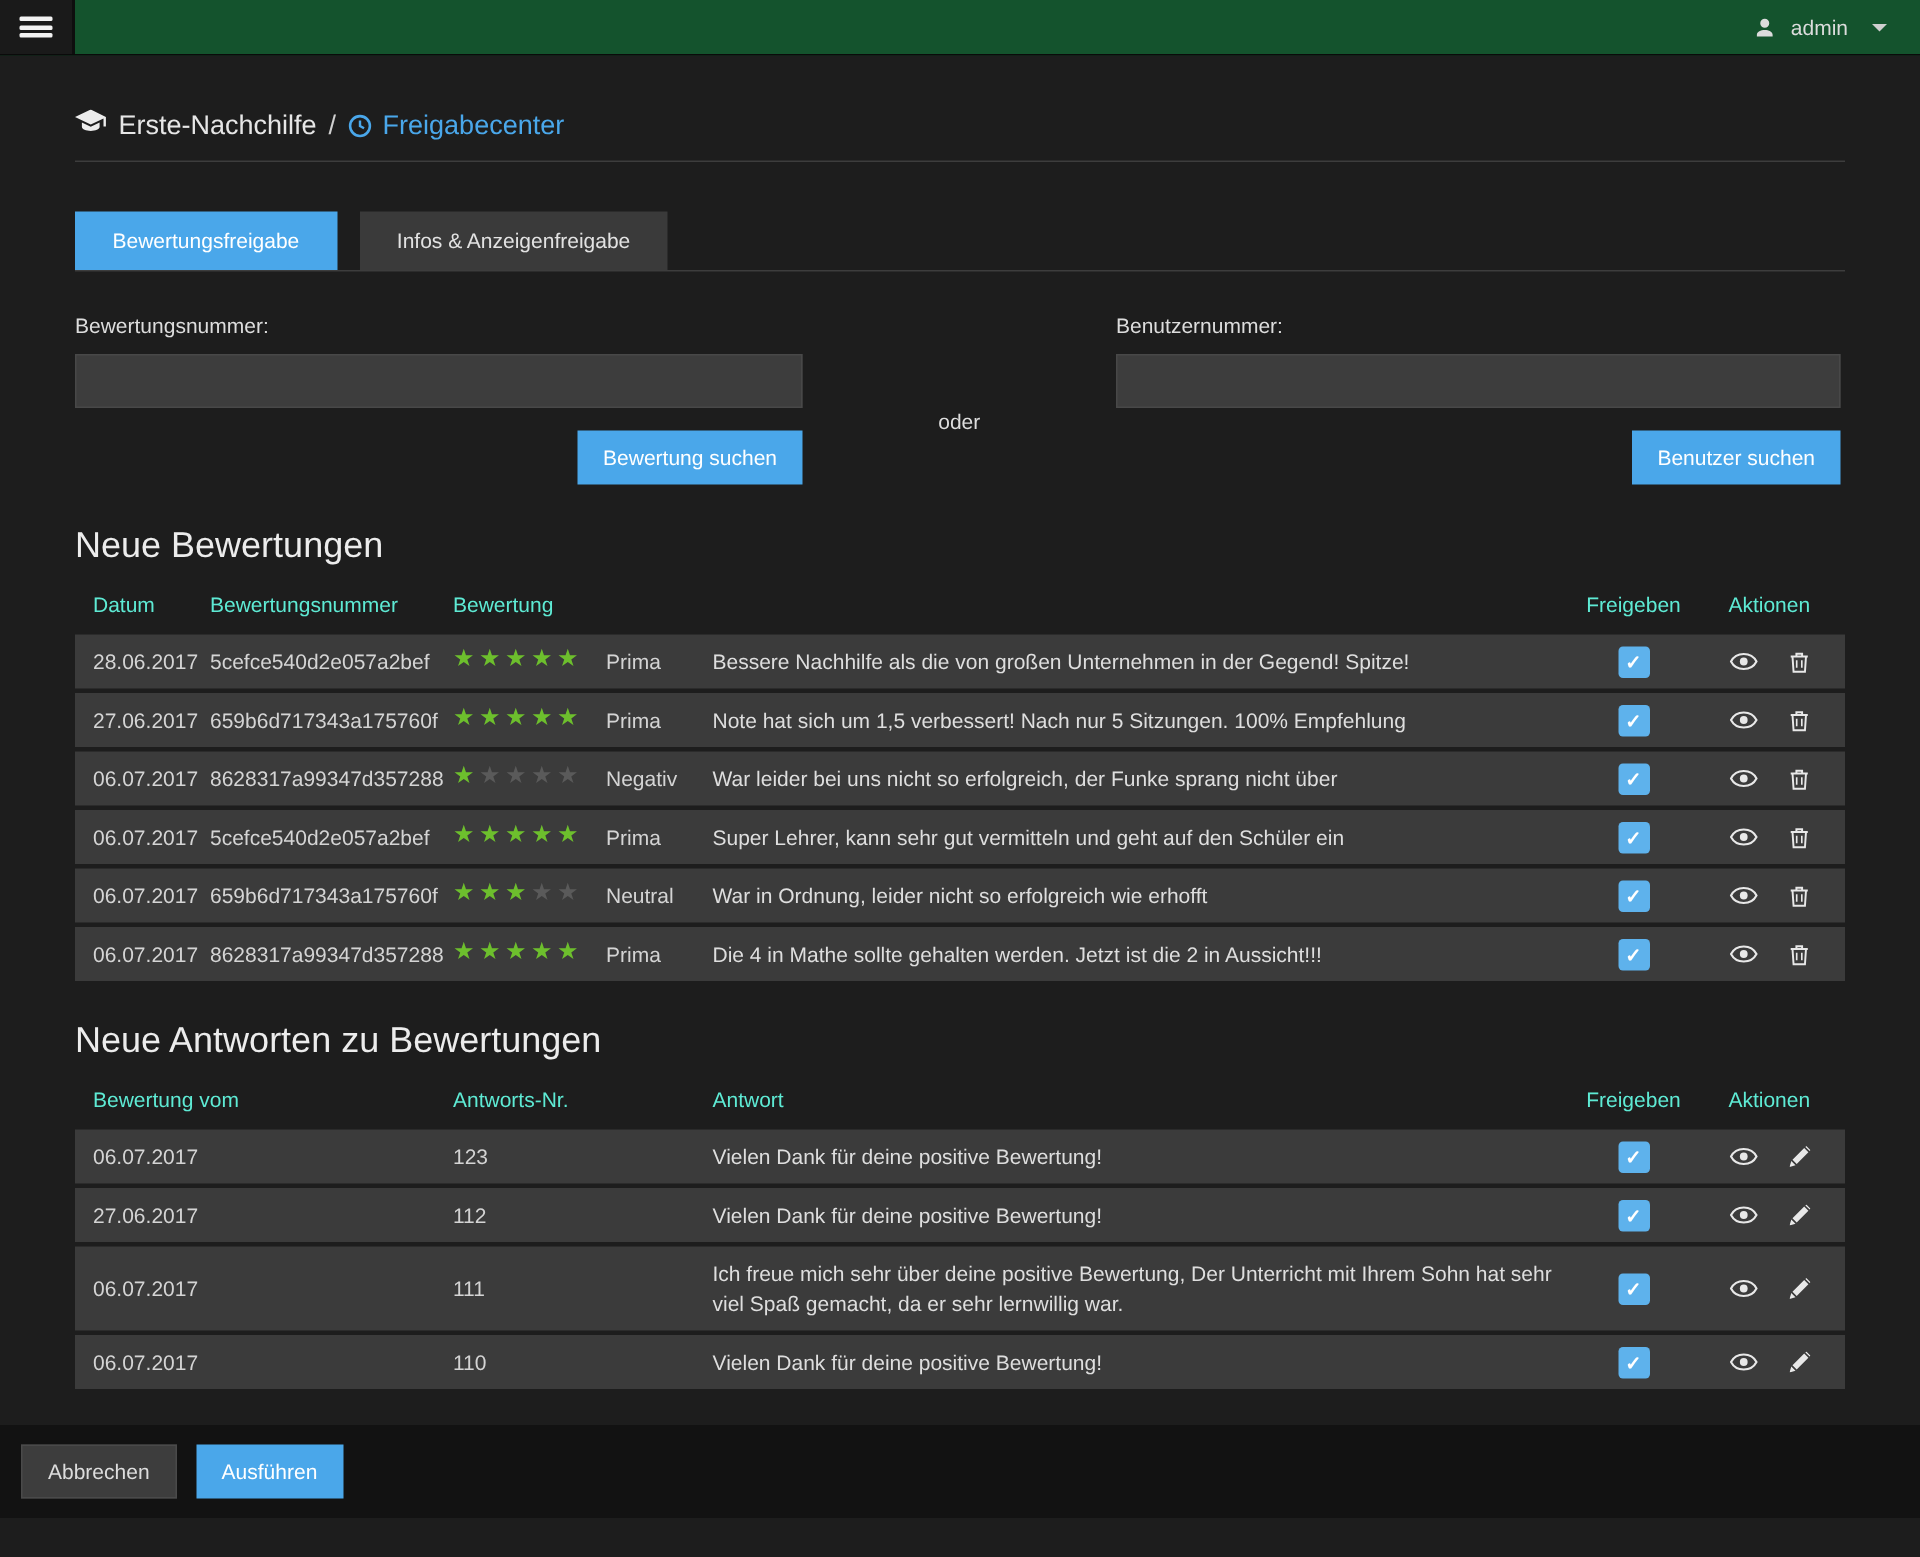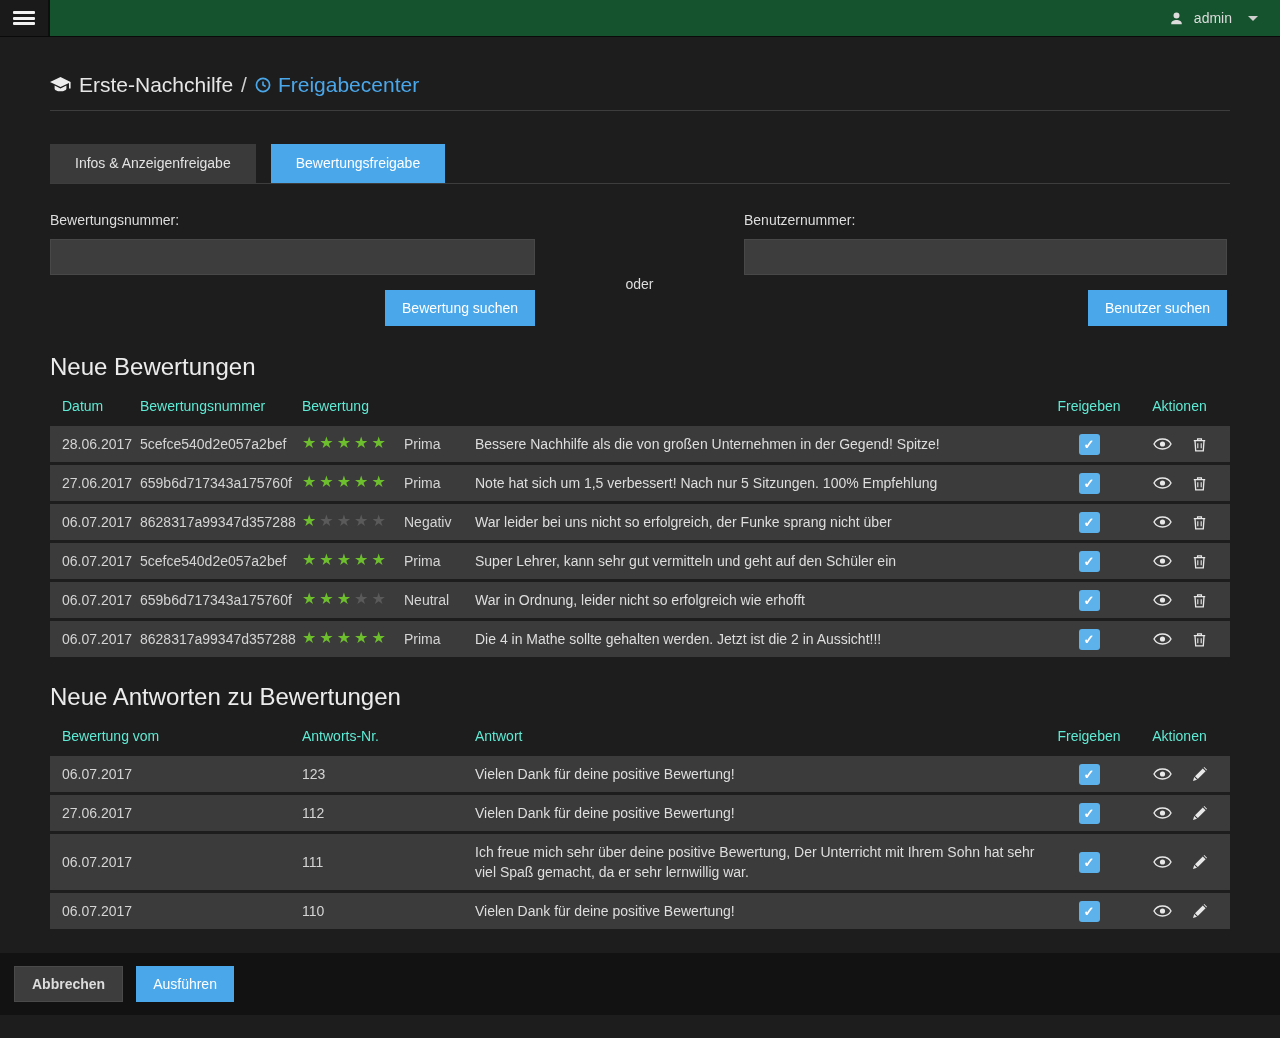--- a/index.html
+++ b/index.html
@@ -14,38 +14,38 @@
   .topbar { height:37px; background:#14532d; border-bottom:1px solid #0a0a0a; display:flex; align-items:center; }
   .menu-tile { width:50px; height:100%; background:#1a1a1a; border-right:2px solid #0e0e0e; display:flex; align-items:center; justify-content:center; cursor:pointer; }
   .hamburger { width:22px; }
   .hamburger div { height:3px; background:#f2f2f2; margin:2.5px 0; border-radius:1px; }
   .topbar-spacer { flex:1; }
   .user-area { display:flex; align-items:center; gap:10px; padding-right:22px; color:#dcdcdc; font-size:14px; cursor:pointer; }
   .caret { width:0; height:0; border-left:5px solid transparent; border-right:5px solid transparent; border-top:5px solid #cfcfcf; margin-left:6px; }
 
   
   .content { padding:0 50px; }
-  .breadcrumb { display:flex; align-items:center; gap:8px; padding:36px 0 13px; border-bottom:1px solid #3d3d3d; font-size:21px; color:#e6e6e6; }
+  .breadcrumb { display:flex; align-items:flex-start; gap:8px; padding:36px 0 13px; border-bottom:1px solid #3d3d3d; font-size:18px; color:#e6e6e6; }
   .crumb-sep { color:#d0d0d0; }
   .crumb-link { color:var(--accent); text-decoration:none; display:flex; align-items:center; gap:7px; cursor:pointer; }
 
   .tabs { display:flex; gap:15px; margin-top:33px; border-bottom:1px solid #3d3d3d; }
   .tab { padding:11px 25px 12px; font-size:14px; background:#3a3a3a; color:#e2e2e2; cursor:pointer; }
   .tab.active { background:var(--accent); color:#ffffff; }
 
   
   .search-area { display:flex; margin-top:28px;gap:48px; }
   .sgroup { width:485px; display:flex; flex-direction:column; }
   .sgroup.right { width:483px; }
   .slabel { font-size:14px; color:#dddddd; margin-bottom:11px; }
   .sinput { height:36px; background:#3d3d3d; border:1px solid #484848; color:#e8e8e8; font-size:14px; padding:0 10px; font-family:inherit; }
   .or-cell { width:113px; display:flex; align-items:center; justify-content:center; color:#dddddd; font-size:14px; padding-top:29px; }
   .btn-row { display:flex; justify-content:flex-end; margin-top:15px; }
   .btn-blue { background:var(--accent); color:#fff; border:none; height:36px; padding:0 17px; font-size:14px; font-family:inherit; cursor:pointer; }
-  .btn-gray { background:#3d3d3d; color:#dddddd; border:1px solid #4a4a4a; height:36px; padding:0 17px; font-size:14px; font-family:inherit; cursor:pointer;font-weight:bold; }
+  .btn-gray { background:#3d3d3d; color:#dddddd; border:1px solid #4a4a4a; height:36px; padding:0 17px; font-size:14px; font-family:inherit; cursor:pointer; }
 
   
   .section-title { font-size:24px; color:#ececec; font-weight:400; }
   #reviews-title { margin:27px 0 17px; }
   #answers-title { margin:26px 0 17px; }
 
   .grid-reviews { display:grid; grid-template-columns:90px 162px 102px 71px 1fr 80px 101px; }
   .grid-answers { display:grid; grid-template-columns:252px 173px 1fr 80px 101px; }
   .thead { font-weight:normal; color:#5eead4; font-size:14px; padding-bottom:12px; }
   .thead .hcell:first-child { padding-left:12px; }
@@ -106,22 +106,22 @@
         <svg width="16" height="16" viewBox="0 0 16 16">
             <circle cx="8" cy="8" r="6.6" fill="none" stroke="#4aa7ea" stroke-width="1.7"></circle>
             <path d="M8 4.4V8l2.7 1.5" fill="none" stroke="#4aa7ea" stroke-width="1.6"></path>
           </svg>
       </span>
       <span>Freigabecenter</span>
     </a>
   </div>
 
   <div class="tabs">
+    <div class="tab active">Bewertungsfreigabe</div>
     <div class="tab">Infos &amp; Anzeigenfreigabe</div>
-    <div class="tab active">Bewertungsfreigabe</div>
   </div>
 
   <div class="search-area">
     <div class="sgroup">
       <label class="slabel">Bewertungsnummer:</label>
       <input class="sinput" type="text" value="" style="">
       <div class="btn-row">
         <button class="btn-blue">Bewertung suchen</button>
       </div>
     </div>

